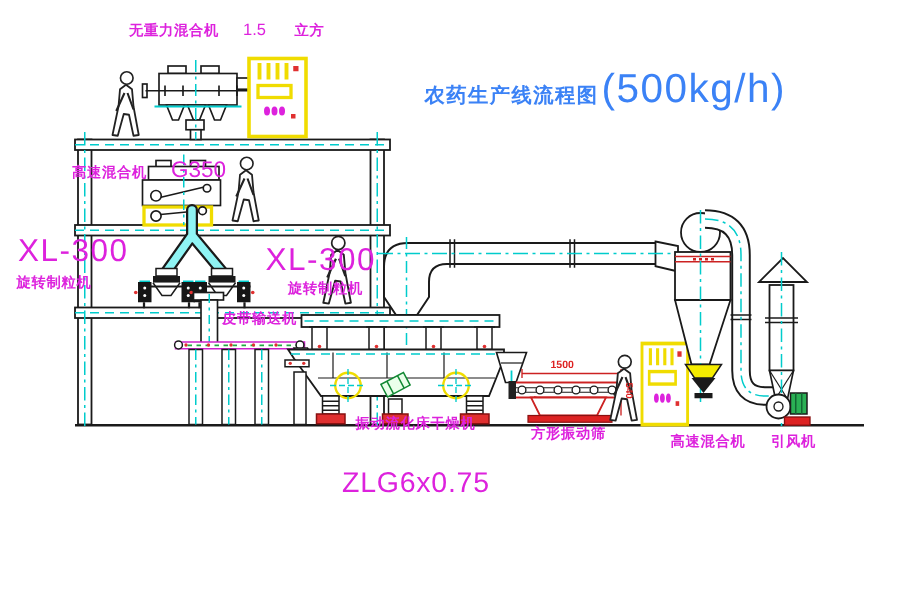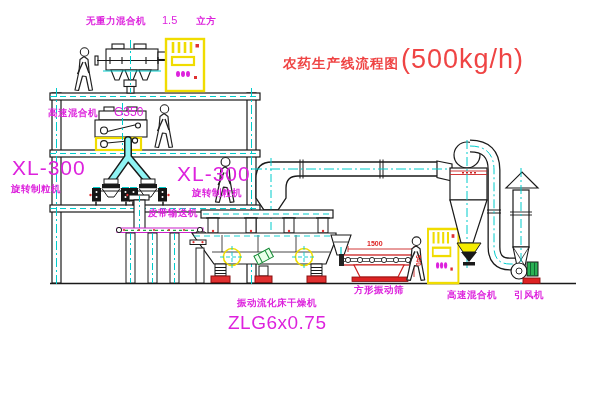--- a/index.html
+++ b/index.html
@@ -6,23 +6,23 @@
   #stage {
     position:relative; width:600px; height:403px; background:#fff; overflow:hidden;
     font-family:"Liberation Sans", sans-serif;
   }
   #stage svg { position:absolute; left:0; top:0; }
   .lbl { position:absolute; color:#dd22dd; white-space:nowrap; line-height:1; }
   .lbl-zh-sm { font-size:9.5px; font-weight:bold; letter-spacing:0.5px; }
   .lbl-model { font-size:19px; letter-spacing:0.5px; }
   .lbl-xl { font-size:21px; letter-spacing:1px;text-align:center; }
   .lbl-num { font-size:11px; }
-  .lbl-num-sm { font-size:12px; }
+  .lbl-num-sm { font-size:15px; }
   .composite { display:inline-flex; align-items:baseline; gap:16px; }
-  .title-wrap { position:absolute; left:283px; top:44px; display:inline-flex; align-items:baseline; color:#ef4444; }
+  .title-wrap { position:absolute; left:283px; top:44px; display:inline-flex; align-items:baseline; color:#3b82f6; }
   .title-zh { font-size:13.5px; font-weight:bold; letter-spacing:1px; }
   .title-cap { font-size:27px; letter-spacing:1px; margin-left:2px; }
   .dim { position:absolute; color:#dd2222; font-size:7px; font-weight:bold; }
   .dim-vert { writing-mode:vertical-rl; font-size:6.5px; }
 </style>
 </head>
 <body>
 
 <div id="stage">
 
@@ -334,21 +334,21 @@
 </div>
 
 <div class="lbl lbl-xl" style="left:12px;top:157px">XL-300</div>
 <div class="lbl lbl-zh-sm" style="left:11px;top:184px">旋转制粒机</div>
 
 <div class="lbl lbl-xl" style="left:177px;top:163px">XL-300</div>
 <div class="lbl lbl-zh-sm" style="left:192px;top:188px">旋转制粒机</div>
 
 <div class="lbl lbl-zh-sm" style="left:148px;top:208px">皮带输送机</div>
 
-<div class="lbl lbl-zh-sm" style="left:237px;top:298px">振动流化床干燥机</div>
+<div class="lbl lbl-zh-sm" style="left:237px;top:278px">振动流化床干燥机</div>
 <div class="lbl lbl-model" style="left:228px;top:313px">ZLG6x0.75</div>
 
 <div class="lbl lbl-zh-sm" style="left:354px;top:285px">方形振动筛</div>
 
 <div class="lbl lbl-zh-sm" style="left:447px;top:290px">高速混合机</div>
 <div class="lbl lbl-zh-sm" style="left:514px;top:290px">引风机</div>
 
 <div class="dim" style="left:367px;top:240px">1500</div>
 <div class="dim dim-vert" style="left:415px;top:255px">540</div>
 

